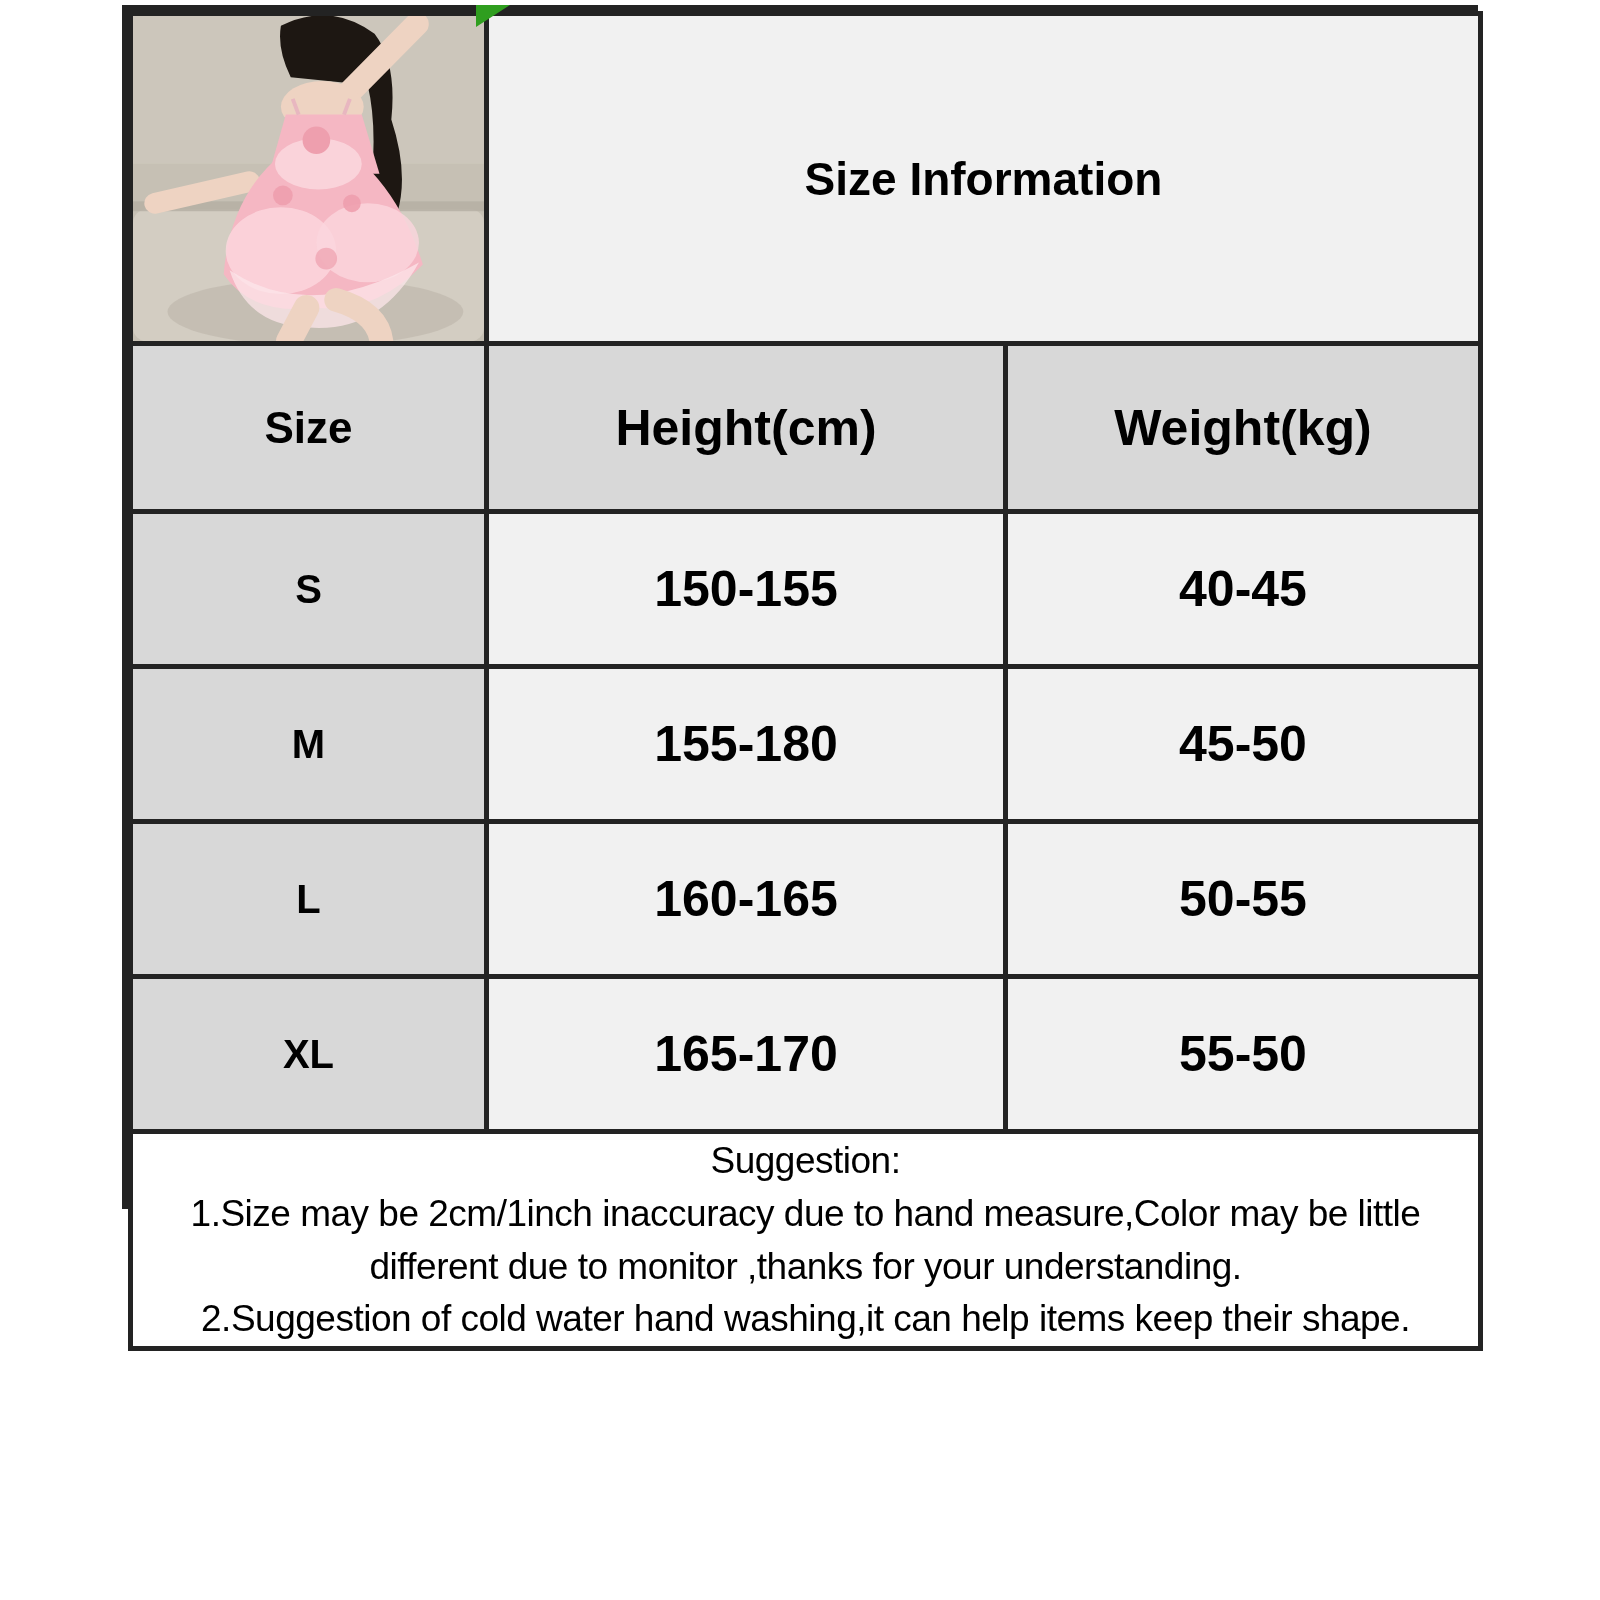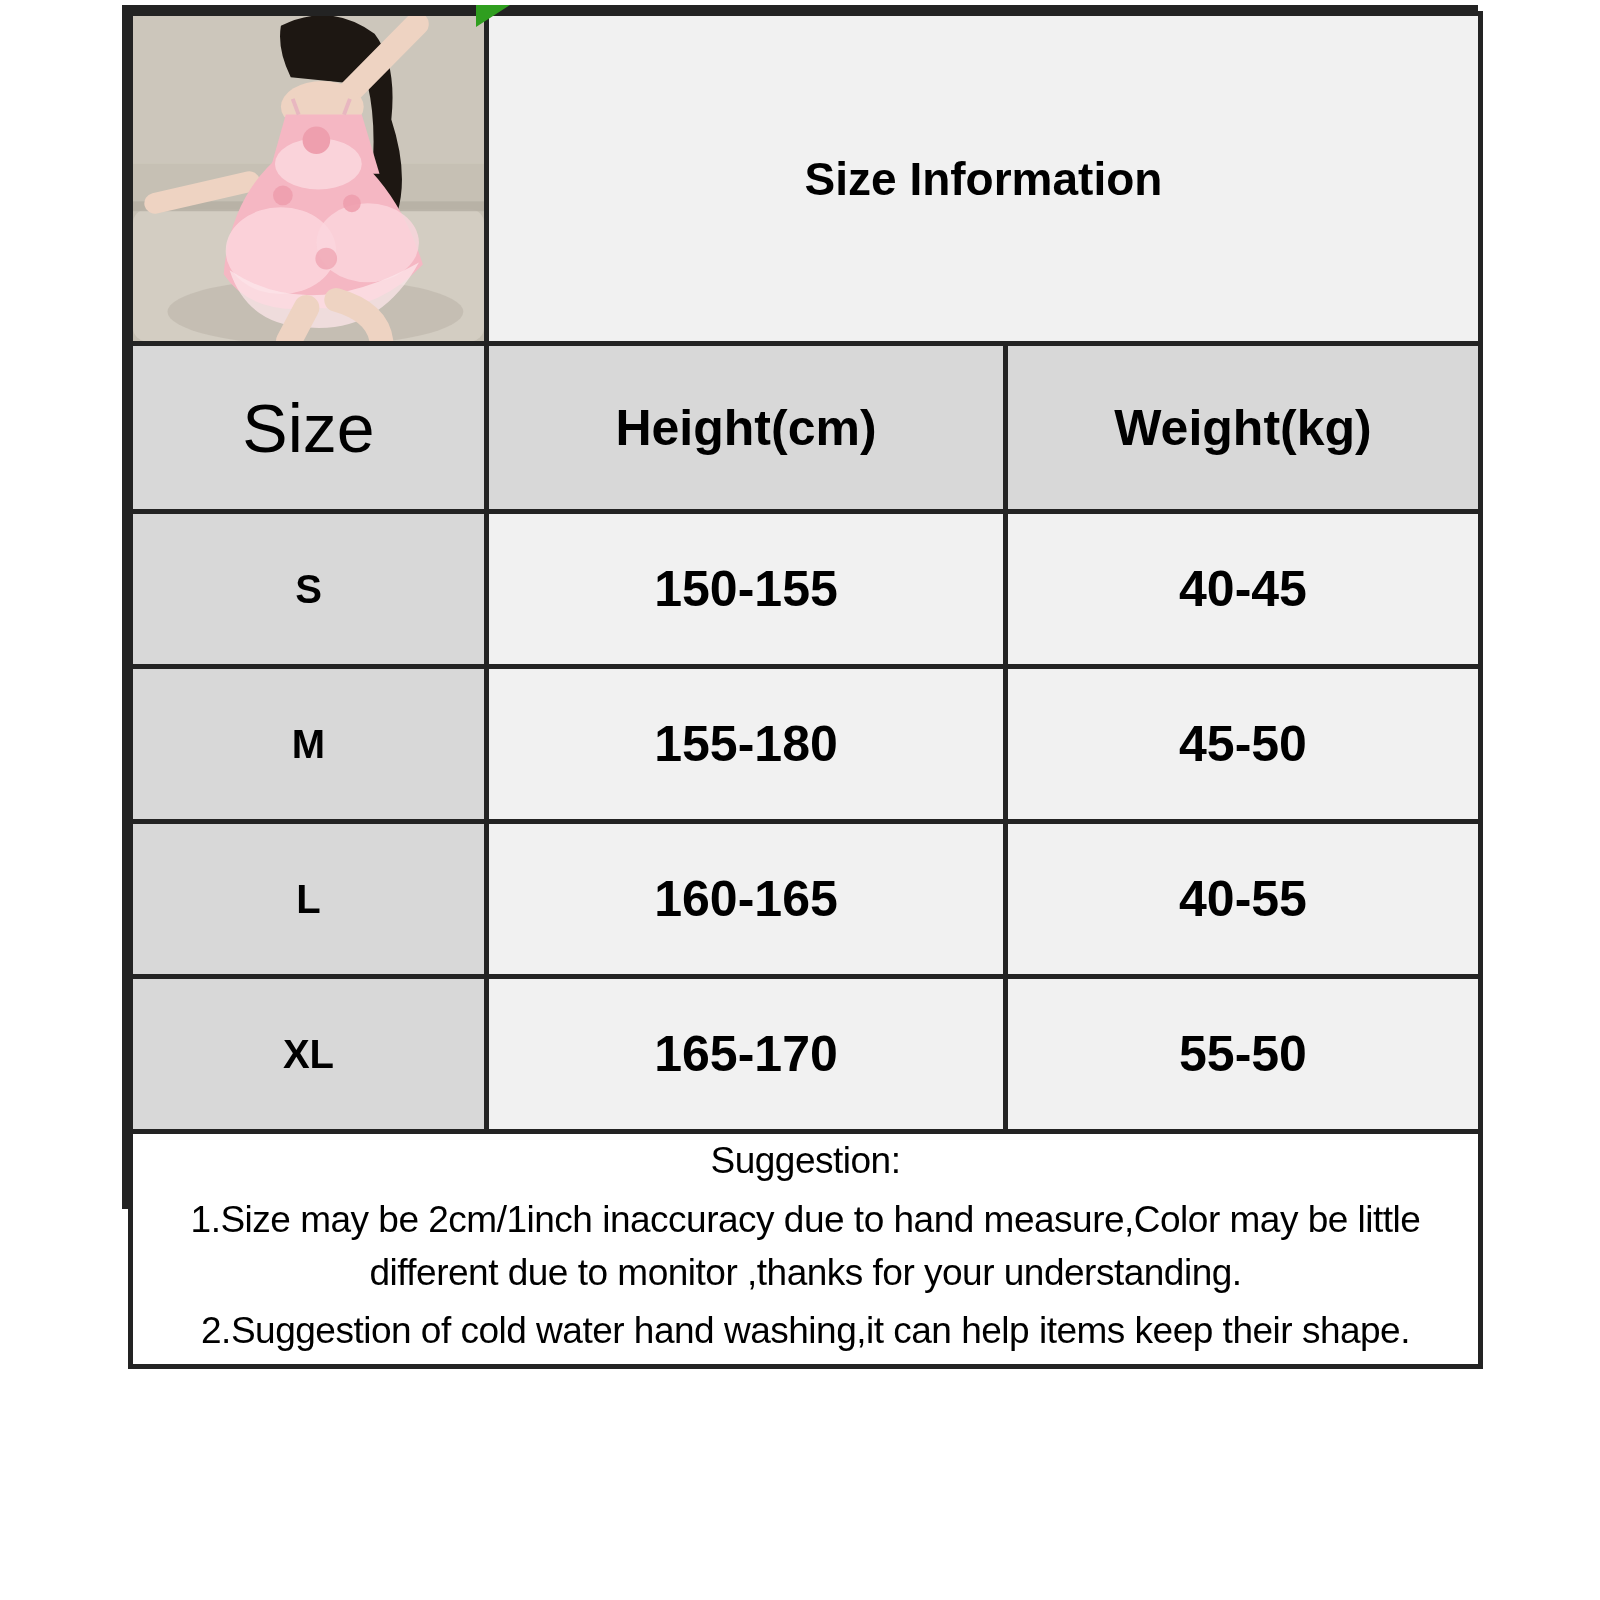--- a/index.html
+++ b/index.html
@@ -31,42 +31,42 @@
     overflow: hidden;
     padding: 0;
   }
   .photo-cell { background: #ffffff; padding: 0; }
   .photo-cell svg { display: block; width: 100%; height: 100%; }
   .title-cell {
     background: #f1f1f1;
     font-size: 46px; font-weight: 700; letter-spacing: 0px;
   }
   .head-row th { background: #d8d8d8; }
-  .head-size { font-size: 68px; font-weight: 400; }
+  .head-size { font-size: 44px; font-weight: 700; }
   .head-col  { font-size: 50px; font-weight: 700; }
   .size-label {
     background: #d8d8d8;
     font-size: 40px; font-weight: 700;
   }
   .value-cell {
     background: #f1f1f1;
     font-size: 50px; font-weight: 700;
   }
   .attention-cell {
     background: #ffffff;
     text-align: left; vertical-align: top;
     padding: 4px 14px 0 10px;
   }
   .attention-cell .att-head {
     font-size: 37px; font-weight: 400; line-height: 1.45;
     letter-spacing: -0.5px; margin: 0;
   }
   .attention-cell .att-note {
     font-size: 37px; font-weight: 400; line-height: 1.42;
-    letter-spacing: -0.5px; margin: 6px;
+    letter-spacing: -0.5px; margin: 0;
   }
   .corner-marker {
     position: absolute;
     left: 348px; top: -6px;
     width: 0; height: 0;
     border-top: 22px solid #2f9e1f;
     border-right: 34px solid transparent;
     z-index: 6;
   }
 </style>
@@ -132,21 +132,21 @@
         <td class="value-cell">40-45</td>
       </tr>
       <tr style="height:155px">
         <td class="size-label">M</td>
         <td class="value-cell">155-180</td>
         <td class="value-cell">45-50</td>
       </tr>
       <tr style="height:155px">
         <td class="size-label">L</td>
         <td class="value-cell">160-165</td>
-        <td class="value-cell">40-55</td>
+        <td class="value-cell">50-55</td>
       </tr>
       <tr style="height:155px">
         <td class="size-label">XL</td>
         <td class="value-cell">165-170</td>
         <td class="value-cell">55-50</td>
       </tr>
 
       <tr>
         <td class="attention-cell" colspan="3">
           <p class="att-head">Suggestion:</p>

